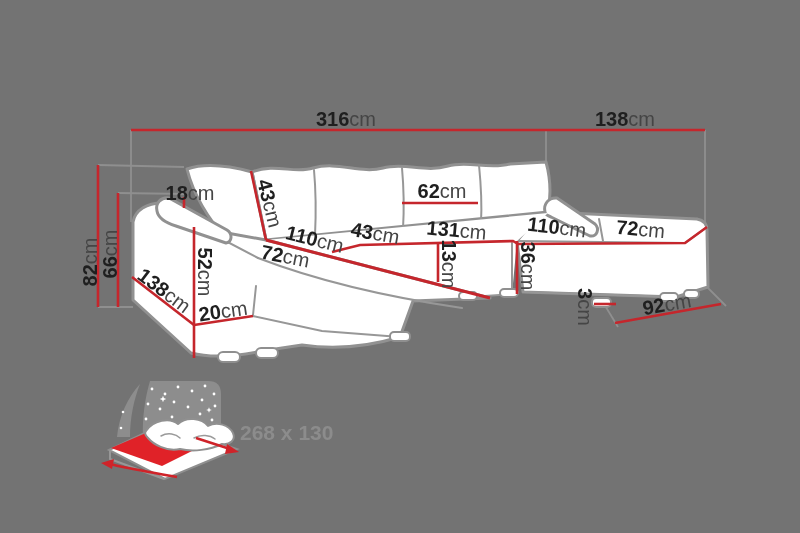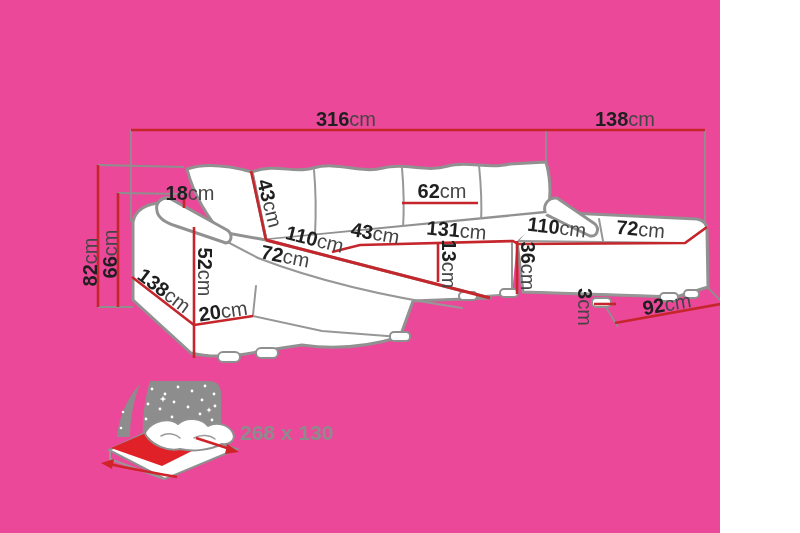--- a/index.html
+++ b/index.html
@@ -1,16 +1,16 @@
 <!DOCTYPE html>
 <html><head>
 <meta charset="utf-8">
 <style>
   html,body{margin:0;padding:0;background:#ffffff;}
-  .stage{position:relative;width:720px;height:533px;background:#ec4899;overflow:hidden;
+  .stage{position:relative;width:800px;height:533px;background:#737373;overflow:hidden;
          font-family:"Liberation Sans", sans-serif;}
   svg{display:block}
   .dim{font-family:"Liberation Sans", sans-serif;font-size:20px;text-anchor:middle;}
   .dim .val{font-weight:700;fill:#1f1f1f;}
   .dim .unit{font-weight:400;fill:#454545;}
   .sleep-size{font-family:"Liberation Sans", sans-serif;font-size:21px;font-weight:700;
               fill:#8c8c8c;text-anchor:start;}
   .outline{stroke:#919191;stroke-width:3;fill:#ffffff;stroke-linejoin:round;stroke-linecap:round;}
   .outline-thin{stroke:#979797;stroke-width:2;fill:none;stroke-linecap:round;}
   .fillonly{fill:#ffffff;stroke:none;}

